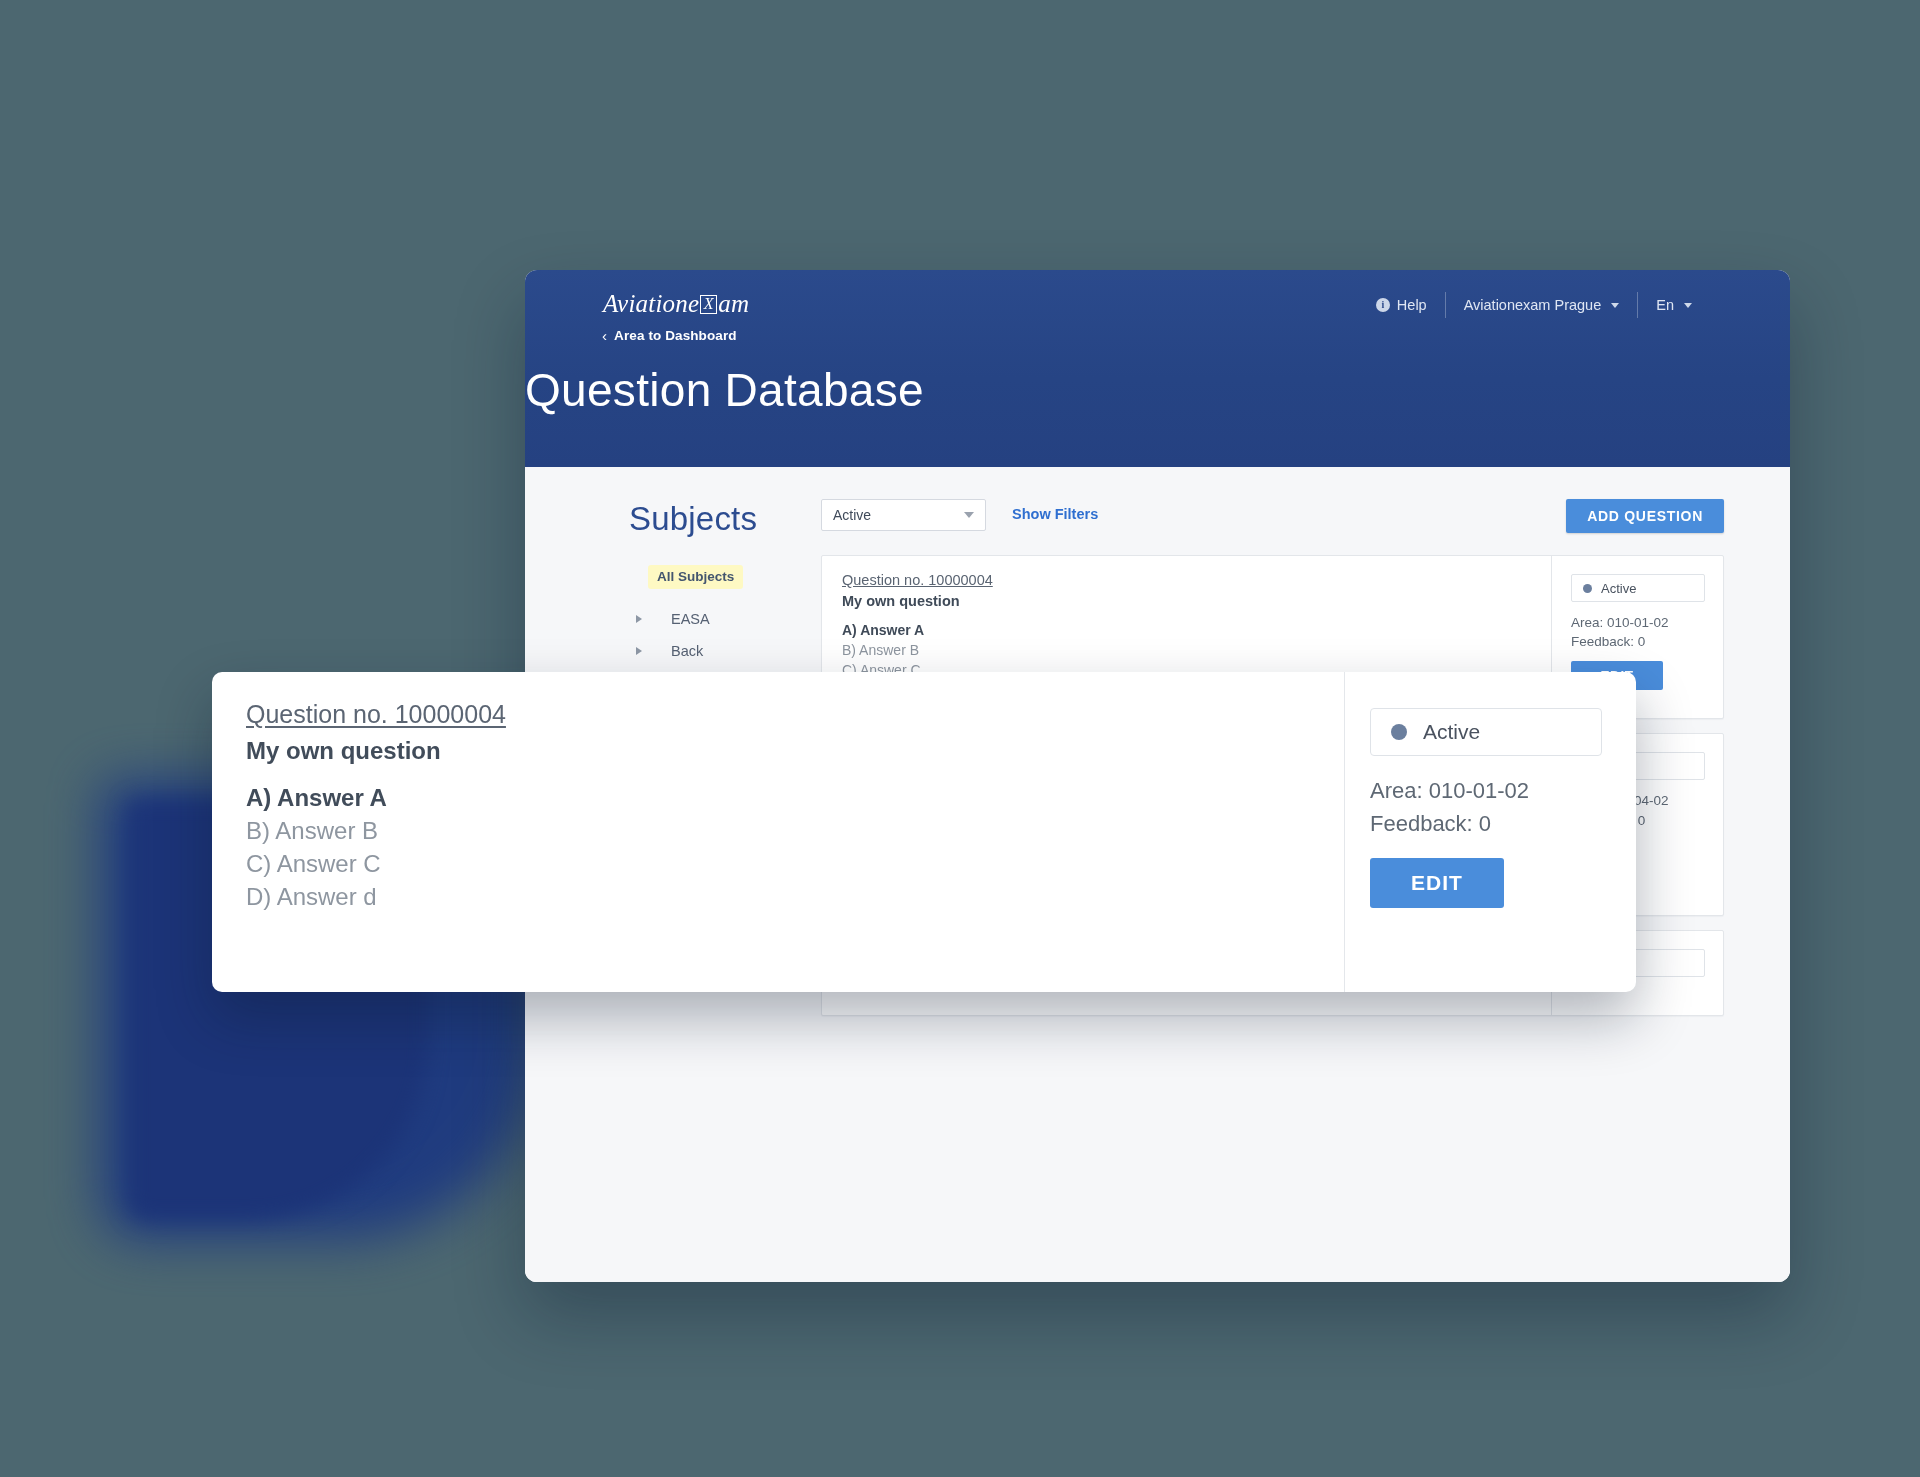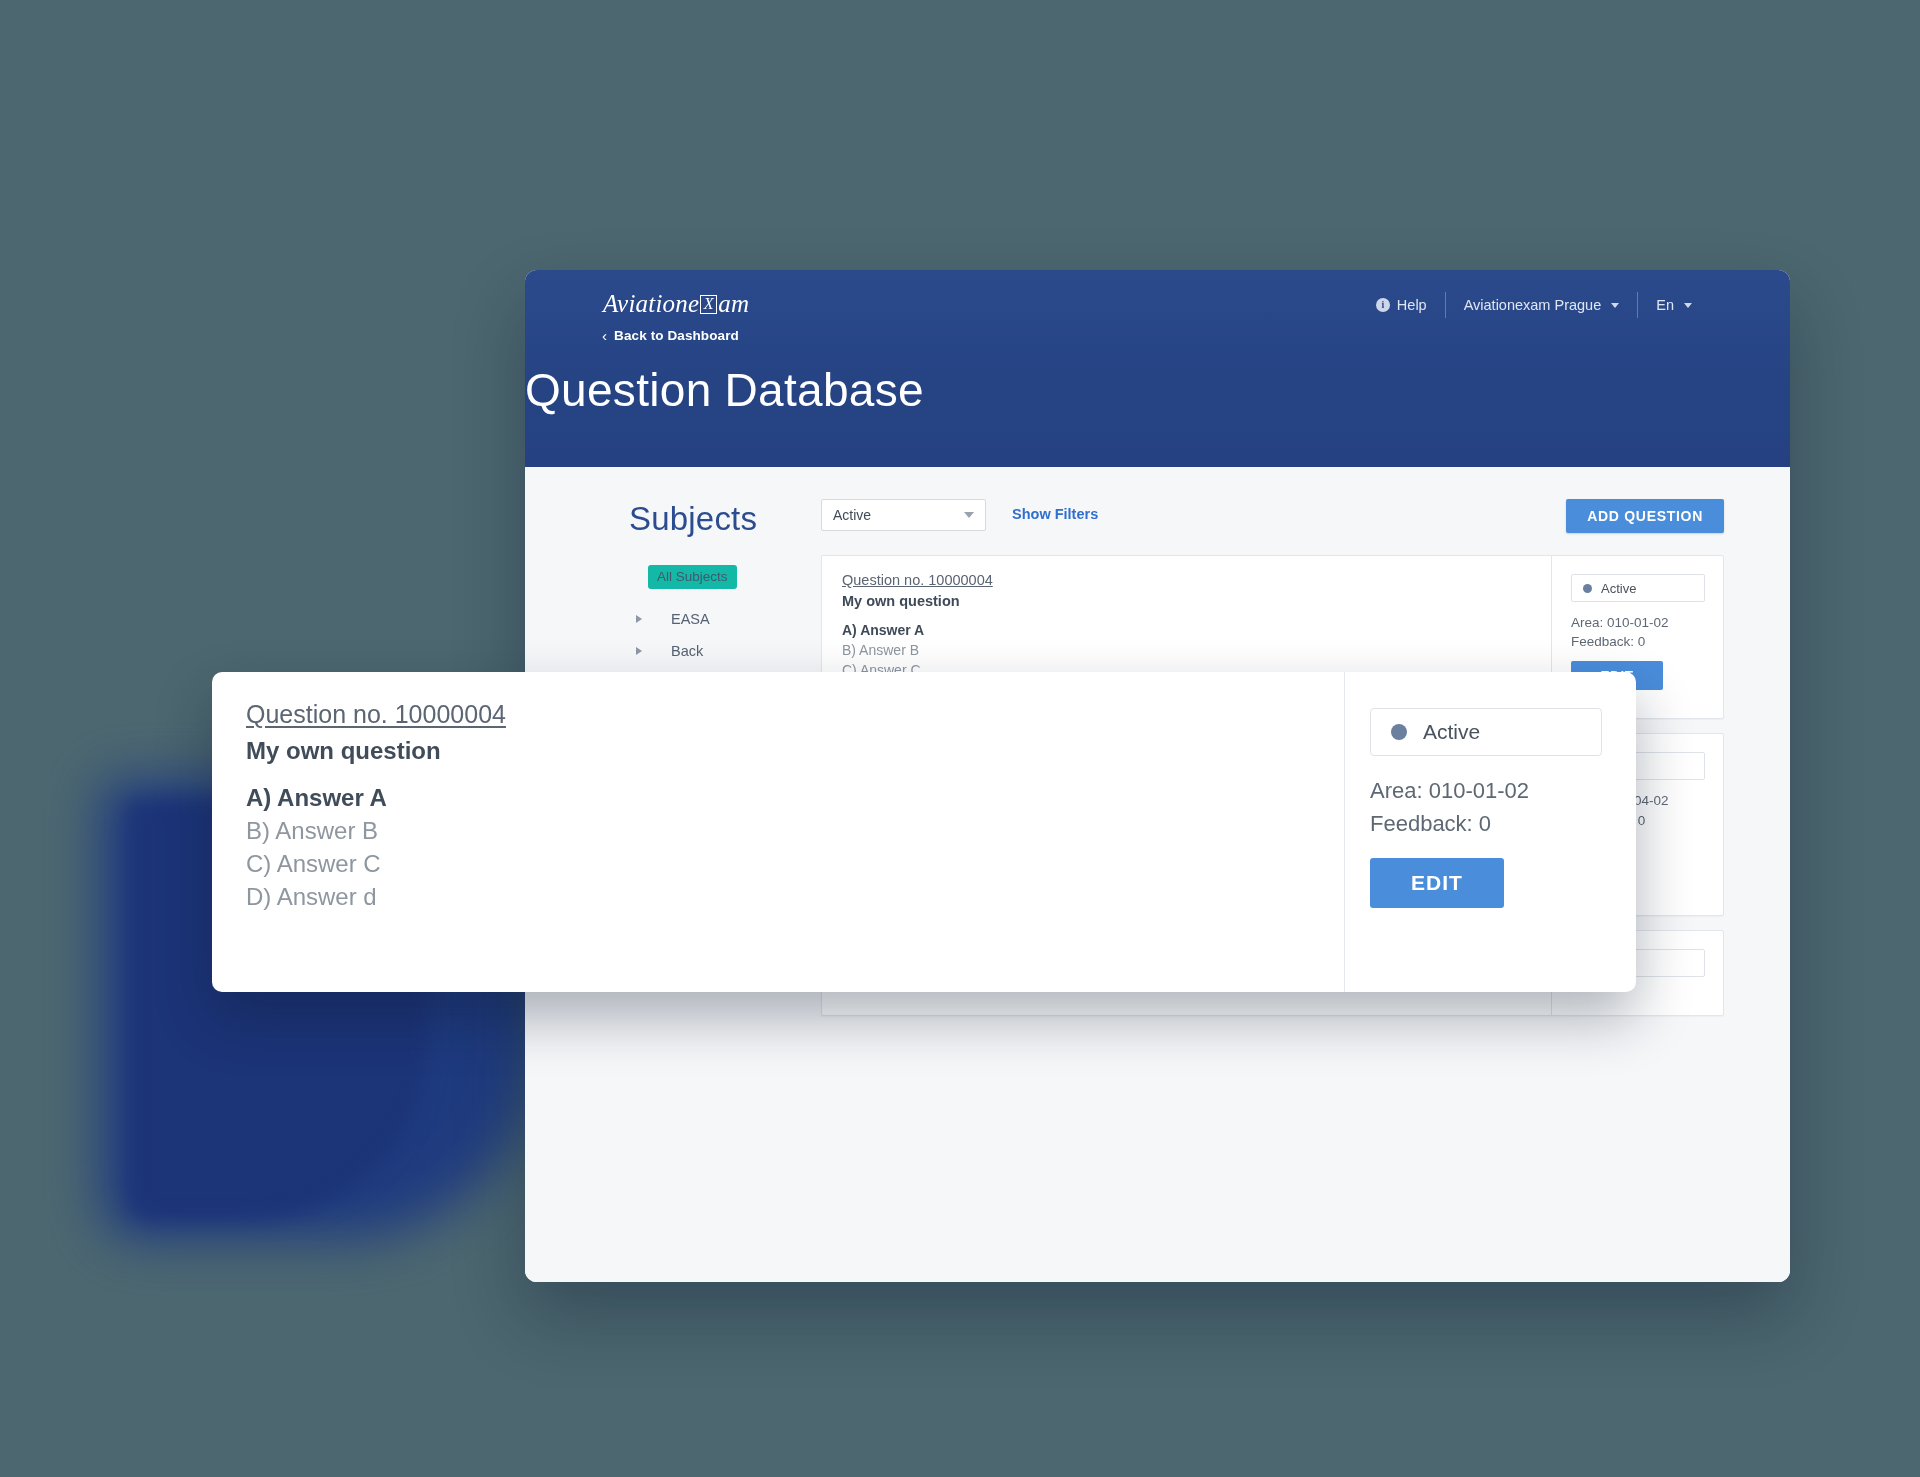--- a/index.html
+++ b/index.html
@@ -182,24 +182,24 @@
   .subjects-title {
     font-size: 33px;
     font-weight: 300;
     color: #2c4c90;
     letter-spacing: .2px;
     margin-bottom: 27px;
   }
   .all-subjects {
     display: inline-block;
     margin-left: 19px;
-    background: #14b8a6;
+    background: #fef9c3;
     color: #44566f;
     font-size: 13.5px;
-    font-weight: normal;
+    font-weight: bold;
     padding: 4px 9px 5px;
     border-radius: 3px;
   }
   .subject-list {
     margin-top: 14px;
     margin-left: 5px;
   }
   .subject-item {
     display: flex;
     align-items: center;
@@ -488,21 +488,21 @@
         </div>
         <div class="divider"></div>
         <div class="cell">
           <span>En</span>
           <span class="caret-down"></span>
         </div>
       </div>
 
       <div class="back-link">
         <span class="chev-left">‹</span>
-        <span>Back to Dashboard</span>
+        <span>Area to Dashboard</span>
       </div>
 
       <div class="page-title">Question Database</div>
     </div>
 
     <div class="app-body">
 
       <div class="sidebar">
         <div class="subjects-title">Subjects</div>
         <div class="all-subjects">All Subjects</div>

